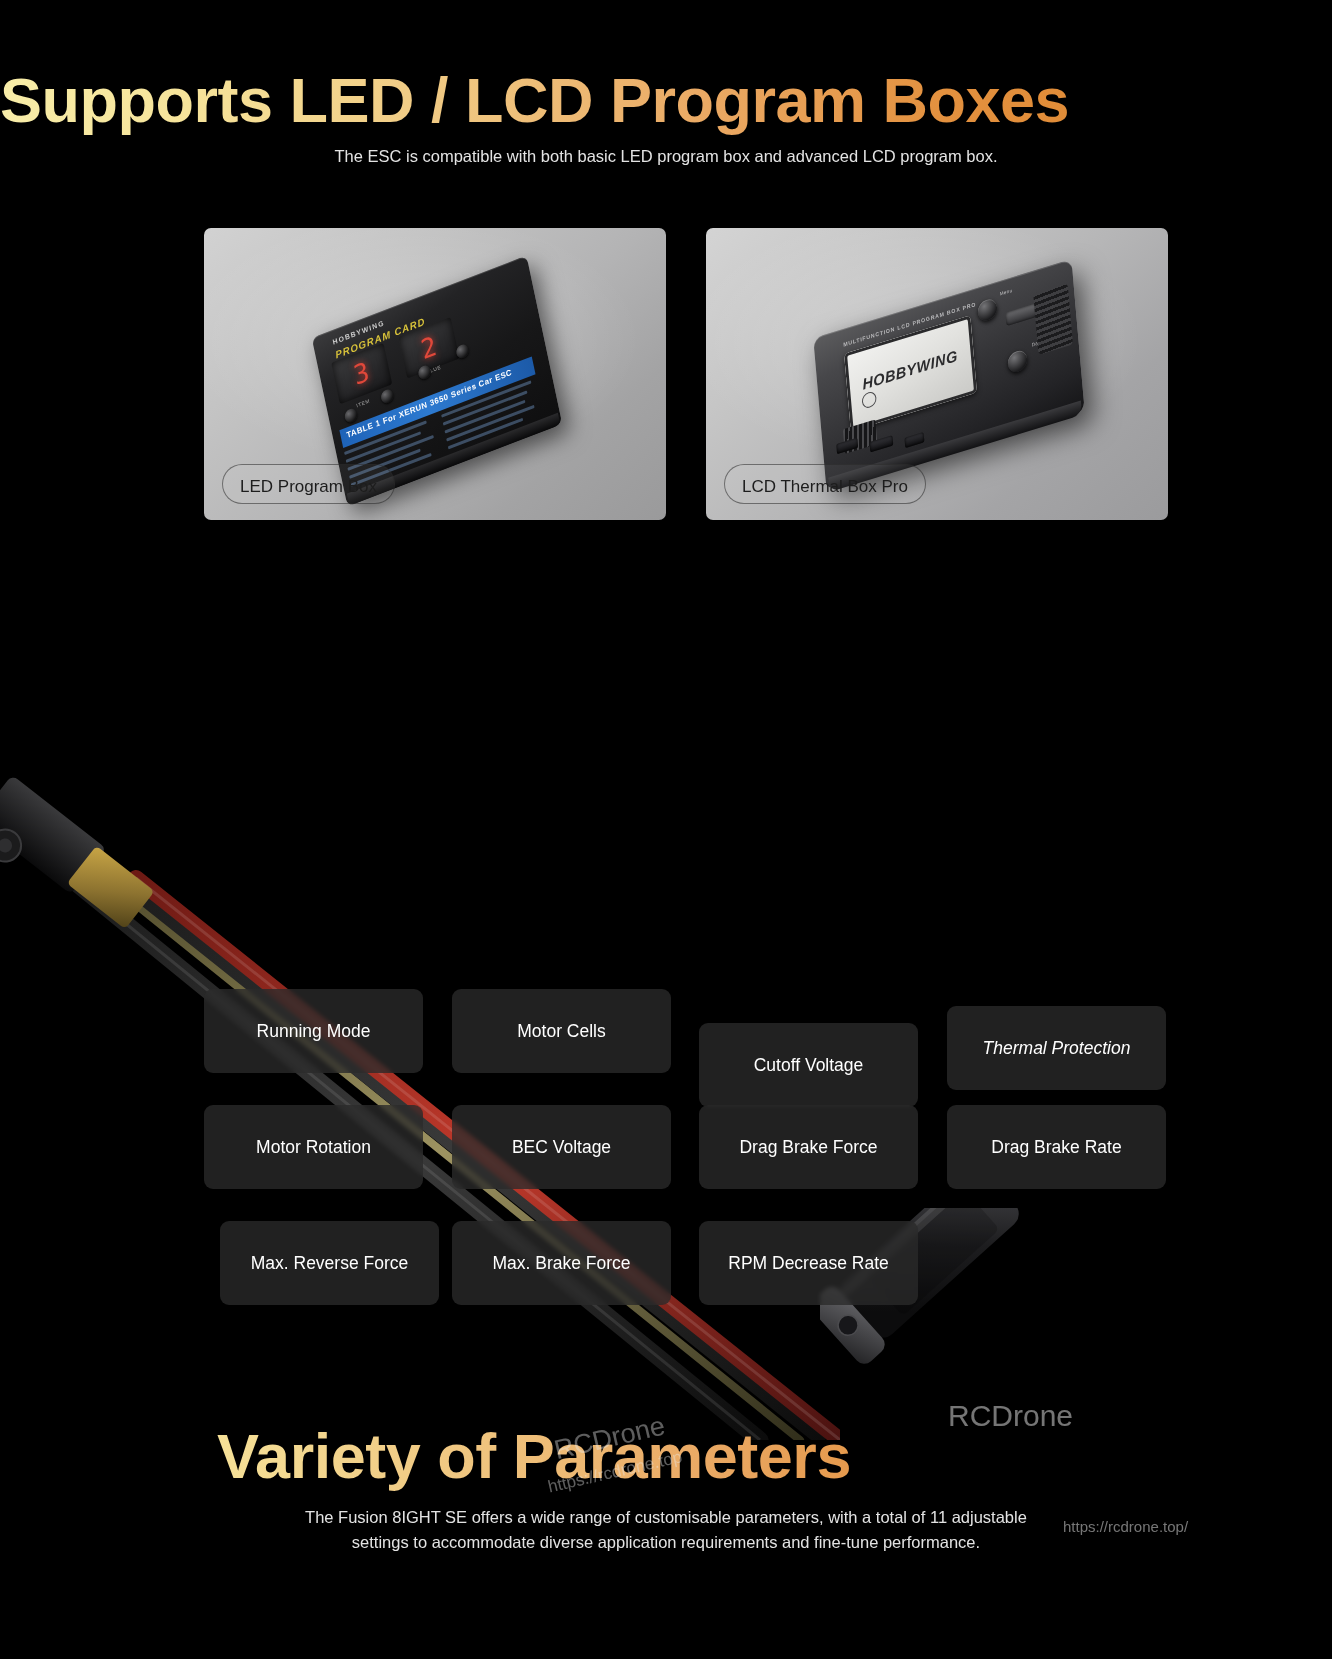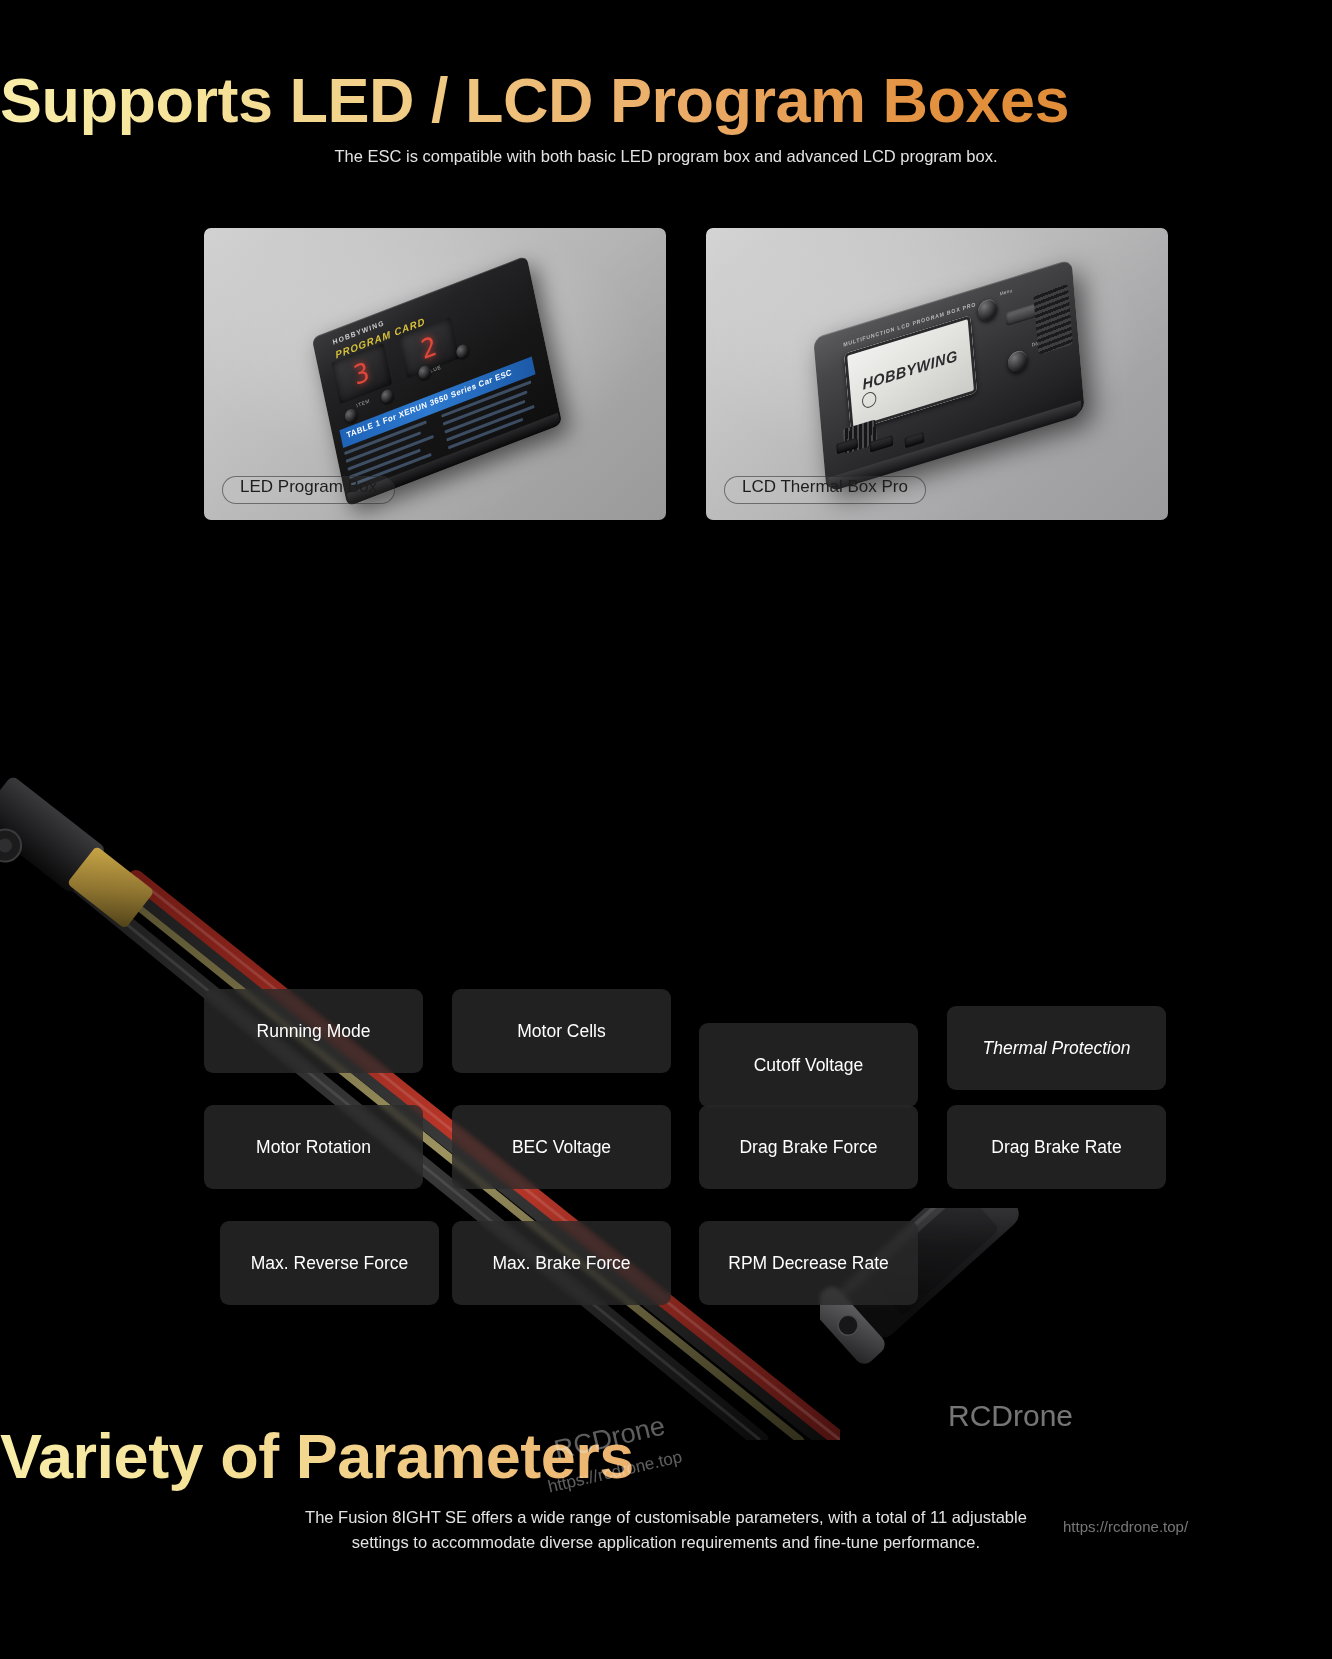--- a/index.html
+++ b/index.html
@@ -9,21 +9,21 @@
     position:relative; overflow:hidden;
     font-family:"Liberation Sans", sans-serif;
     background:#000;
     color:#fff;
   }
 
   
   #section-led { position:absolute; left:0; top:0; width:1332px; height:660px; }
 
   .hero-title {
-    position:absolute; left:0; width:1068px; 
+    position:absolute; left:0; width:1068px; text-align:center;
     font-size:63px; font-weight:700; letter-spacing:-0.5px;
     background:linear-gradient(90deg,#f8eda8 0%,#f6e39a 18%,#f0c882 42%,#eaa964 66%,#e3913f 88%,#e08c38 100%);
     -webkit-background-clip:text; background-clip:text;
     -webkit-text-fill-color:transparent; color:transparent;
     white-space:nowrap;
   }
   #title-led { top:64px; }
 
   .hero-sub {
     position:absolute; left:0; width:1332px; text-align:center;
@@ -36,21 +36,21 @@
     position:absolute; top:228px; width:462px; height:292px;
     border-radius:7px; overflow:hidden;
   }
   #card-led { left:204px; background:linear-gradient(138deg,#d2d2d2 0%,#c3c3c3 28%,#b4b4b5 55%,#a3a3a4 78%,#9a9a9b 100%); }
   #card-lcd { left:706px; background:linear-gradient(138deg,#d4d4d4 0%,#c6c6c6 26%,#b6b6b7 52%,#a4a4a6 76%,#9b9b9d 100%); }
 
   .card-vig { position:absolute; inset:0; background:radial-gradient(ellipse 80% 70% at 45% 38%, rgba(255,255,255,0.22) 0%, rgba(255,255,255,0) 62%); }
 
   .pill {
     position:absolute; left:18px; bottom:16px;
-    padding:0 17px 6px;
+    padding:12px 17px 6px;
     border:1px solid rgba(40,40,40,0.55);
     border-radius:20px;
     font-size:17px; color:#1d1d1d; font-weight:400;
     background:rgba(255,255,255,0.06);
     white-space:nowrap;
   }
 
   
   #led-device {
     position:absolute; left:118px; top:68px; width:230px; height:170px;

